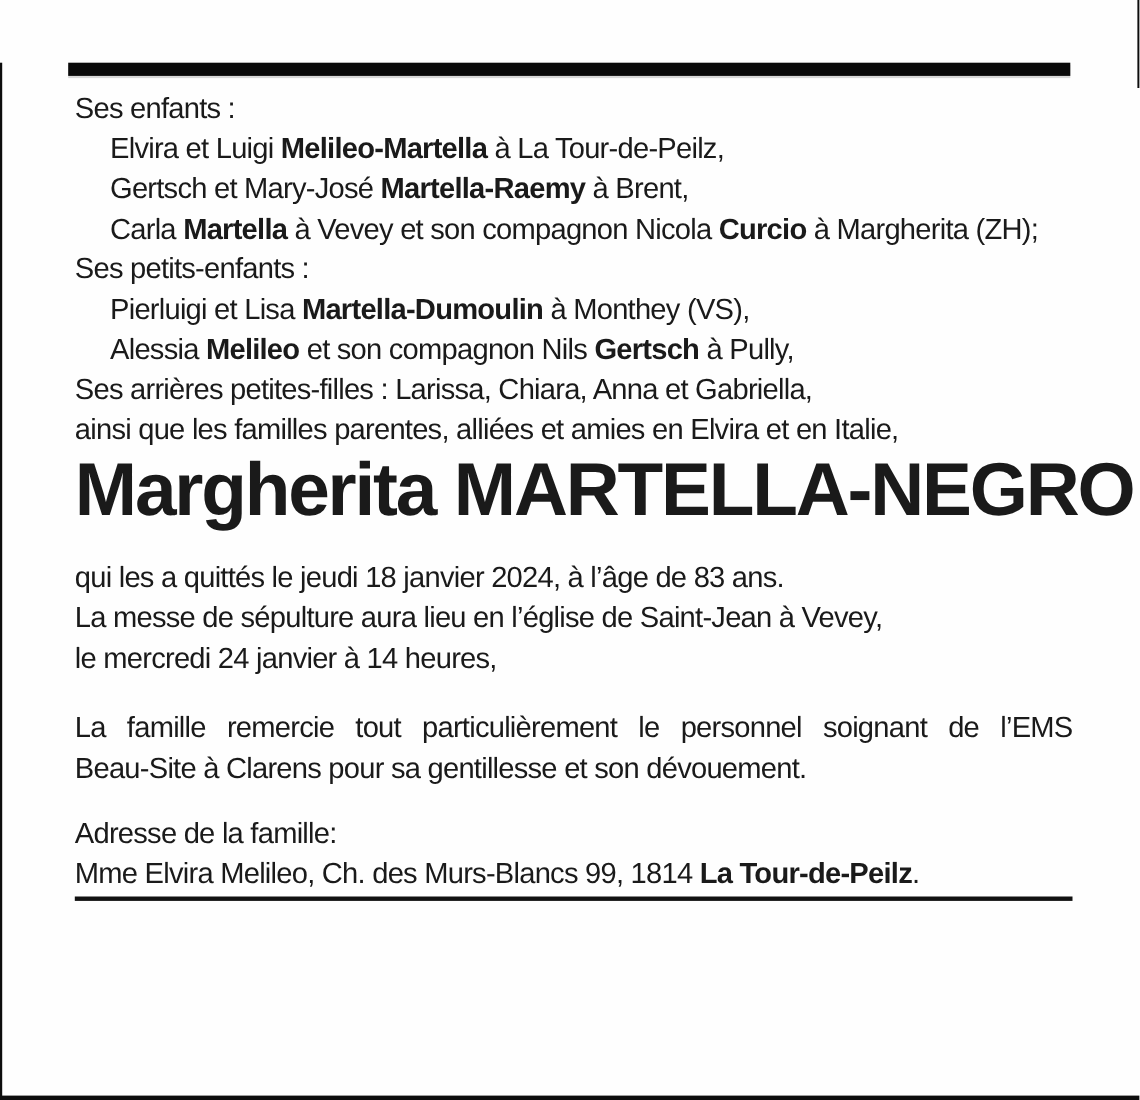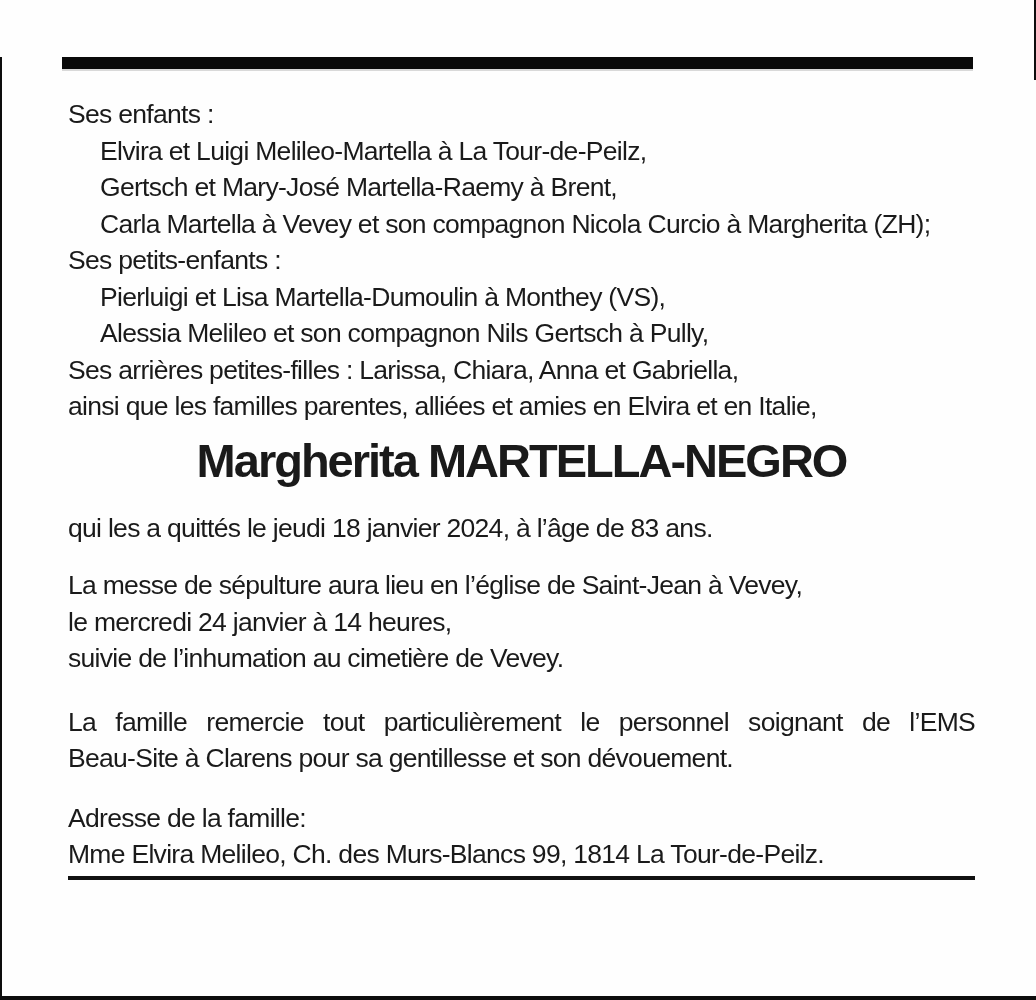--- a/index.html
+++ b/index.html
@@ -21,40 +21,40 @@
   
   .topbar {
     position: absolute;
     left: 62px; top: 57px;
     width: 911px; height: 12px;
     background: #0a0a0a;
     box-shadow: 0 2px 0 #d9d9d9;
   }
   .content {
     position: absolute;
-    left: 68px; top: 96px;
+    left: 68px; top: 80px;
     width: 907px;
     font-size: 26.5px;
     letter-spacing: -0.7px;
     line-height: 36.5px;
   }
   .line { white-space: nowrap; }
   .indent { padding-left: 32px; }
-  .b { font-weight: normal; }
+  .b { font-weight: bold; }
   .deceased {
     margin: 4px 0 0 0;
-    font-size: 47px;
+    font-size: 68px;
     line-height: 64px;
     font-weight: 800;
     letter-spacing: -2px;
     text-align: center;
     white-space: nowrap;
   }
-  .death-line { margin-top: 17px; }
-  .para-ceremony { margin-top: 21px; }
+  .death-line { margin-top: 30px; }
+  .para-ceremony { }
   .para-thanks { margin-top: 27px; }
   .para-address { margin-top: 23px; }
   .just { white-space: normal; text-align: justify; text-align-last: justify; }
   .rule {
     margin-top: 3px;
     width: 100%; height: 4px;
     background: #111111;
   }
 </style>
 </head>
@@ -90,21 +90,20 @@
     <div class="line"><span>ainsi que les familles parentes, alliées et amies en Elvira et en Italie,</span></div>
 
 
     <h1 class="deceased">Margherita MARTELLA-NEGRO</h1>
 
     <div class="line death-line">qui les a quittés le jeudi 18 janvier 2024, à l’âge de 83 ans.</div>
 
     <div class="para-ceremony">
       <div class="line">La messe de sépulture aura lieu en l’église de Saint-Jean à Vevey,</div>
       <div class="line">le mercredi 24 janvier à 14 heures,</div>
-      <div class="line">suivie de l’inhumation au cimetière de Vevey.</div>
     </div>
 
     <div class="para-thanks">
       <div class="line just">La famille remercie tout particulièrement le personnel soignant de l’EMS</div>
       <div class="line">Beau-Site à Clarens pour sa gentillesse et son dévouement.</div>
     </div>
 
     <div class="para-address">
       <div class="line">Adresse de la famille:</div>
       <div class="line"><span>Mme Elvira Melileo, Ch. des Murs-Blancs 99, 1814 </span><span class="b">La Tour-de-Peilz</span><span>.</span></div>

